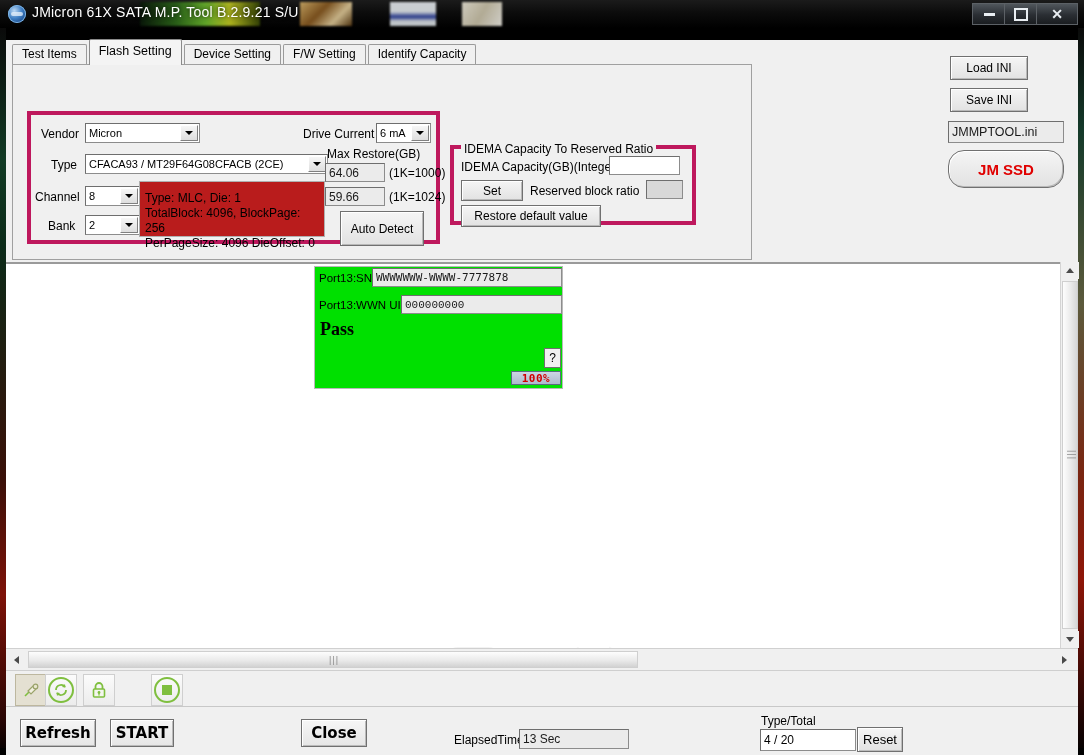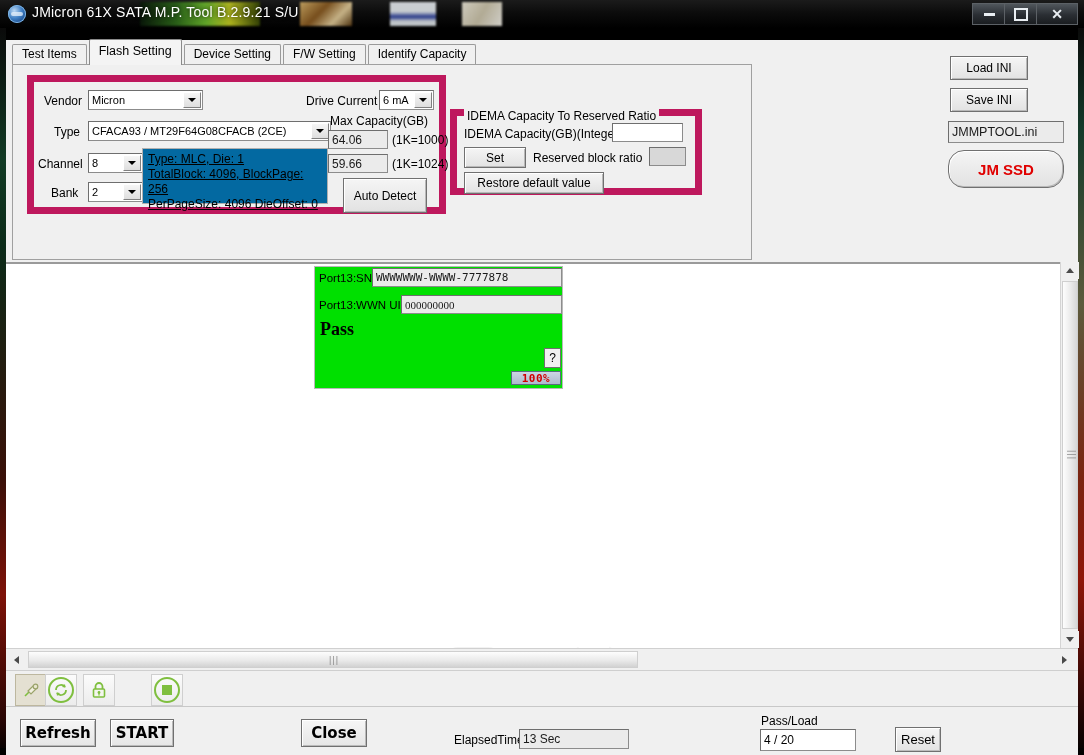--- a/index.html
+++ b/index.html
@@ -88,21 +88,22 @@
     position: relative; z-index: 3;
   }
 
   
   #flash-panel {
     position: absolute; left: 6px; top: 24px; width: 738px; height: 194px;
     background: #f0f0f0; border: 1px solid #a0a0a0;
   }
   .gbox {
     position: absolute;
-    border: 7px solid #be185d;
+    border: 4px solid #be185d;
+    margin-top: 36px;
   }
   .gbox > .legend {
     position: absolute; top: -7px; left: 7px;
     background: #f0f0f0; padding: 0 3px; font-size: 12px; color: #000;
   }
   .lbl { position: absolute; font-size: 12px; color: #000; white-space: nowrap; }
   .tbox {
     position: absolute; background: #fff;
     border: 1px solid #8c8c8c;
     border-top-color:#6e6e6e; border-left-color:#6e6e6e;
@@ -136,27 +137,26 @@
   }
   .btn {
     position: absolute; box-sizing: border-box;
     background: linear-gradient(to bottom,#f5f5f5,#e2e2e2);
     border: 1px solid #707070;
     box-shadow: inset 1px 1px 0 #ffffff, inset -1px -1px 0 #b8b8b8;
     font-size: 12px; color: #000;
     display: flex; align-items: center; justify-content: center;
     white-space: nowrap;
   }
-  .btn.flat { box-shadow: inset 1px 1px 0 #fff, inset -1px -1px 0 #bdbdbd; margin-left: 38px; }
+  .btn.flat { box-shadow: inset 1px 1px 0 #fff, inset -1px -1px 0 #bdbdbd; }
   .infobox {
     position: absolute; box-sizing: border-box;
-    background: #0369a1; border: 1px solid #b0b0b0;
+    background: #b91c1c; border: 1px solid #b0b0b0;
     font-size: 12px; color: #000; line-height: 15px;
-    padding: 3px 5px;
-    text-decoration: underline;
+    padding: 9px 5px;
   }
 
   
   #right-panel { position: absolute; left: 936px; top: 6px; width: 130px; height: 180px; }
 
   
   #listarea {
     position: absolute; left: 0; top: 222px; width: 1072px; height: 412px;
     background: #fff;
     border-top: 2px solid #9a9a9a;
@@ -383,21 +383,21 @@
         </div>
 
         <span class="lbl" style="left:272px;top:12px;">Drive Current</span>
         <div class="combo" style="left:345px;top:8px;width:55px;height:20px;">
           <span>6 mA</span>
           <span class="arrowbtn">
               <span class="caret"></span>
             </span>
         </div>
 
-        <span class="lbl" style="left:296px;top:32px;">Max Capacity(GB)</span>
+        <span class="lbl" style="left:296px;top:32px;">Max Restore(GB)</span>
         <div class="tbox ro" style="left:294px;top:48px;width:60px;height:19px;">
           <span>64.06</span>
         </div>
         <span class="lbl" style="left:358px;top:51px;">(1K=1000)</span>
 
         <div class="tbox ro" style="left:294px;top:72px;width:60px;height:19px;">
           <span>59.66</span>
         </div>
         <span class="lbl" style="left:358px;top:75px;">(1K=1024)</span>
 
@@ -430,21 +430,21 @@
 
     <div id="listarea"></div>
 
     <div id="green-panel">
       <span class="gp-lbl" style="left:4px;top:5px;">Port13:SN</span>
       <div class="tbox ro" style="left:57px;top:1px;width:190px;height:19px;font-family:'DejaVu Sans Mono',monospace;font-size:11px;">
         <span>WWWWWWW-WWWW-7777878</span>
       </div>
 
       <span class="gp-lbl" style="left:4px;top:32px;">Port13:WWN UID</span>
-      <div class="tbox ro" style="left:86px;top:28px;width:161px;height:19px;font-family:Liberation Serif, serif;font-size:11px;">
+      <div class="tbox ro" style="left:86px;top:28px;width:161px;height:19px;font-family:Liberation Mono, monospace;font-size:11px;">
         <span>000000000</span>
       </div>
 
       <div id="pass-text">Pass</div>
       <div id="help-btn">?</div>
       <div id="progress">
         <span>100%</span>
       </div>
     </div>
 
@@ -514,21 +514,21 @@
     <div id="cmdbar">
       <div class="bigbtn" style="left:14px;top:12px;width:76px;height:28px;">Refresh</div>
       <div class="bigbtn" style="left:104px;top:12px;width:64px;height:28px;">START</div>
       <div class="bigbtn" style="left:295px;top:12px;width:66px;height:28px;">Close</div>
 
       <span class="lbl" style="left:448px;top:26px;">ElapsedTime</span>
       <div class="tbox ro" style="left:513px;top:22px;width:110px;height:20px;">
         <span>13 Sec</span>
       </div>
 
-      <span class="lbl" style="left:755px;top:7px;">Pass/Load</span>
+      <span class="lbl" style="left:755px;top:7px;">Type/Total</span>
       <div class="tbox" style="left:754px;top:22px;width:96px;height:22px;">
         <span>4 / 20</span>
       </div>
       <div class="btn flat" style="left:851px;top:20px;width:46px;height:25px;font-size:13px;">Reset</div>
     </div>
 
     <div id="statusbar">
       <div class="st-cell first" style="width:300px;">Flash: CFACA93(0x0851), Channel: 8, Bank: 2</div>
       <div class="st-cell" style="width:250px;">SYS_SRGB.bin (130411)</div>
       <div class="st-cell" style="width:205px;">GDP.bin(111212) / SataTest (110218)</div>

